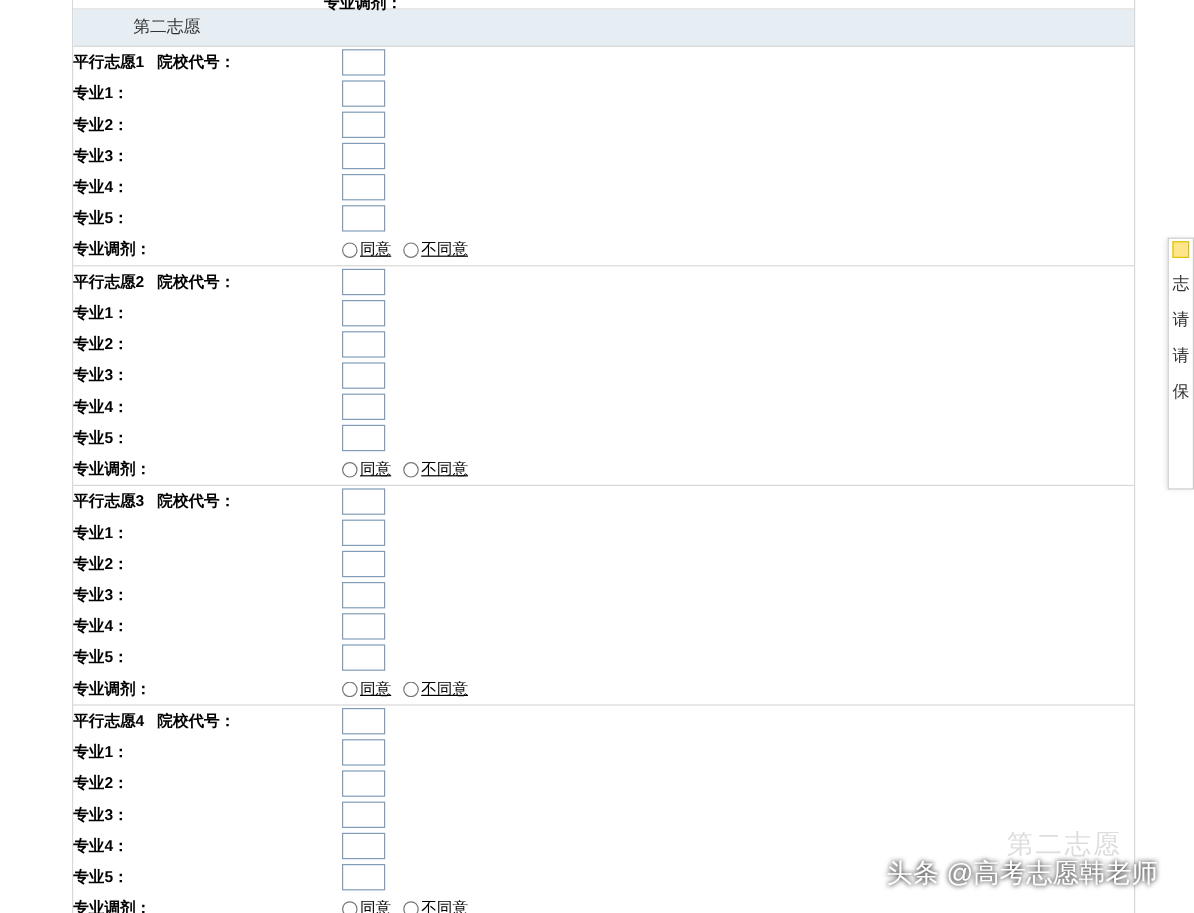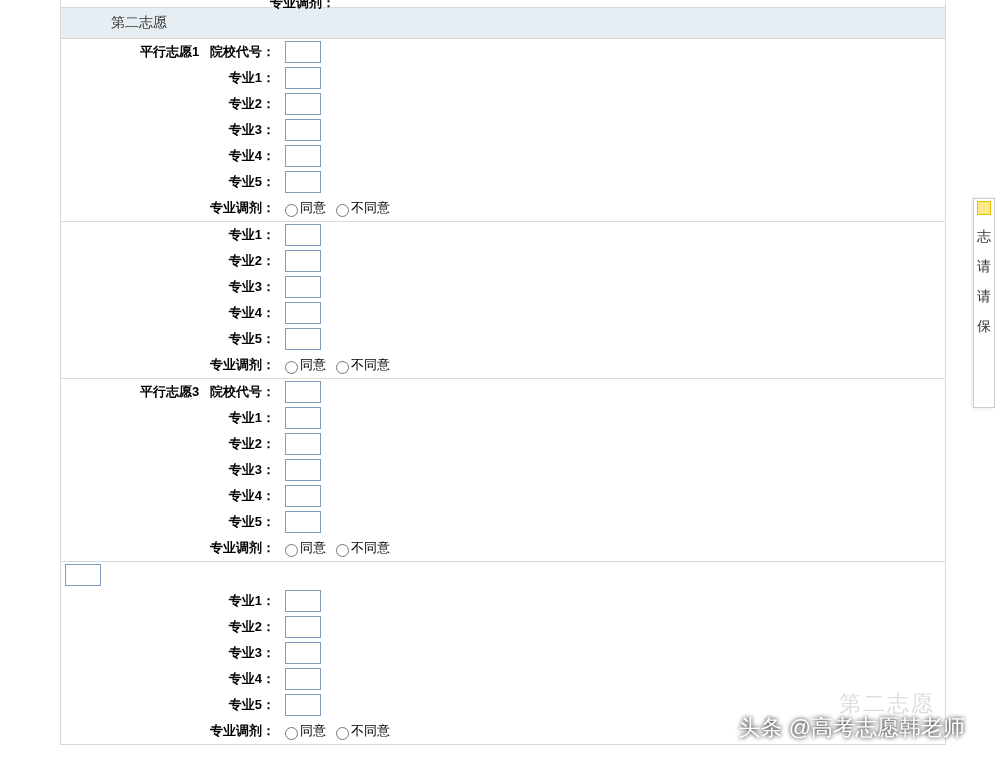--- a/index.html
+++ b/index.html
@@ -45,33 +45,34 @@
   }
   .block { border-bottom: 1px solid #d8d8d8; }
   .row {
     display: flex;
     align-items: center;
     min-height: 26px;
     padding: 1px 0;
   }
   .labelcell {
     width: 220px;
-    text-align: right;
+    text-align: left;
     padding-right: 6px;
     font-size: 13px;
     font-weight: bold;
     color: #000;
     white-space: nowrap;
   }
   .labelcell .primary { display: inline-block; }
   .inputcell, .radiocell {
     flex: 1;
     padding-left: 4px;
     display: flex;
-    align-items: flex-end;
+    align-items: center;
+    text-decoration: underline;
   }
   .txt {
     width: 36px;
     height: 22px;
     border: 1px solid #7f9db9;
     background: #fff;
     font-size: 13px;
     padding: 1px 2px;
   }
   input[type=radio] { margin: 0 2px 0 0; vertical-align: middle; }
@@ -184,20 +185,29 @@
         <input type="radio" name="adj1" style="">
           <span class="radiolabel">同意</span>
         <input type="radio" name="adj1" style="">
           <span class="radiolabel">不同意</span>
       </div>
     </div>
   </div>
 
   <div class="block">
     <div class="row">
+      <div class="labelcell">
+        <span class="primary">平行志愿2</span>&nbsp;&nbsp;
+        <span>院校代号：</span>
+      </div>
+      <div class="inputcell">
+          <input type="text" class="txt" style="">
+        </div>
+    </div>
+    <div class="row">
         <div class="labelcell"><span>专业1：</span></div>
         <div class="inputcell">
           <input type="text" class="txt" style="">
         </div>
       </div>
     <div class="row">
         <div class="labelcell"><span>专业2：</span></div>
         <div class="inputcell">
           <input type="text" class="txt" style="">
         </div>
@@ -277,20 +287,24 @@
         <input type="radio" name="adj3" style="">
           <span class="radiolabel">同意</span>
         <input type="radio" name="adj3" style="">
           <span class="radiolabel">不同意</span>
       </div>
     </div>
   </div>
 
   <div class="block">
     <div class="row">
+      <div class="labelcell">
+        <span class="primary">平行志愿4</span>&nbsp;&nbsp;
+        <span>院校代号：</span>
+      </div>
       <div class="inputcell">
           <input type="text" class="txt" style="">
         </div>
     </div>
     <div class="row">
         <div class="labelcell"><span>专业1：</span></div>
         <div class="inputcell">
           <input type="text" class="txt" style="">
         </div>
       </div>

